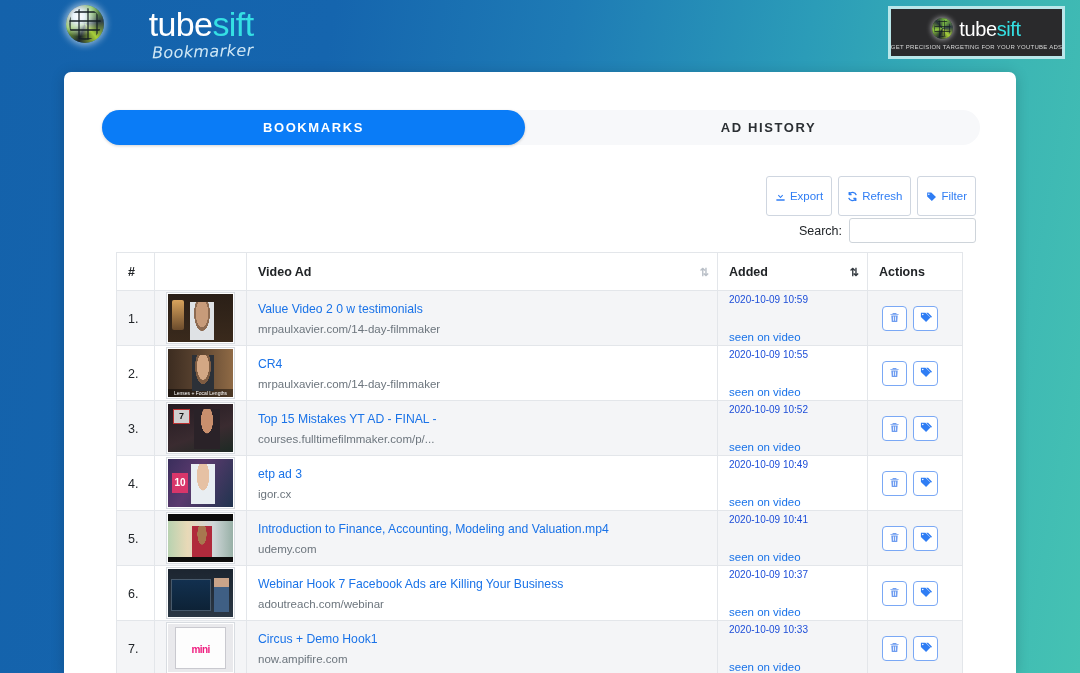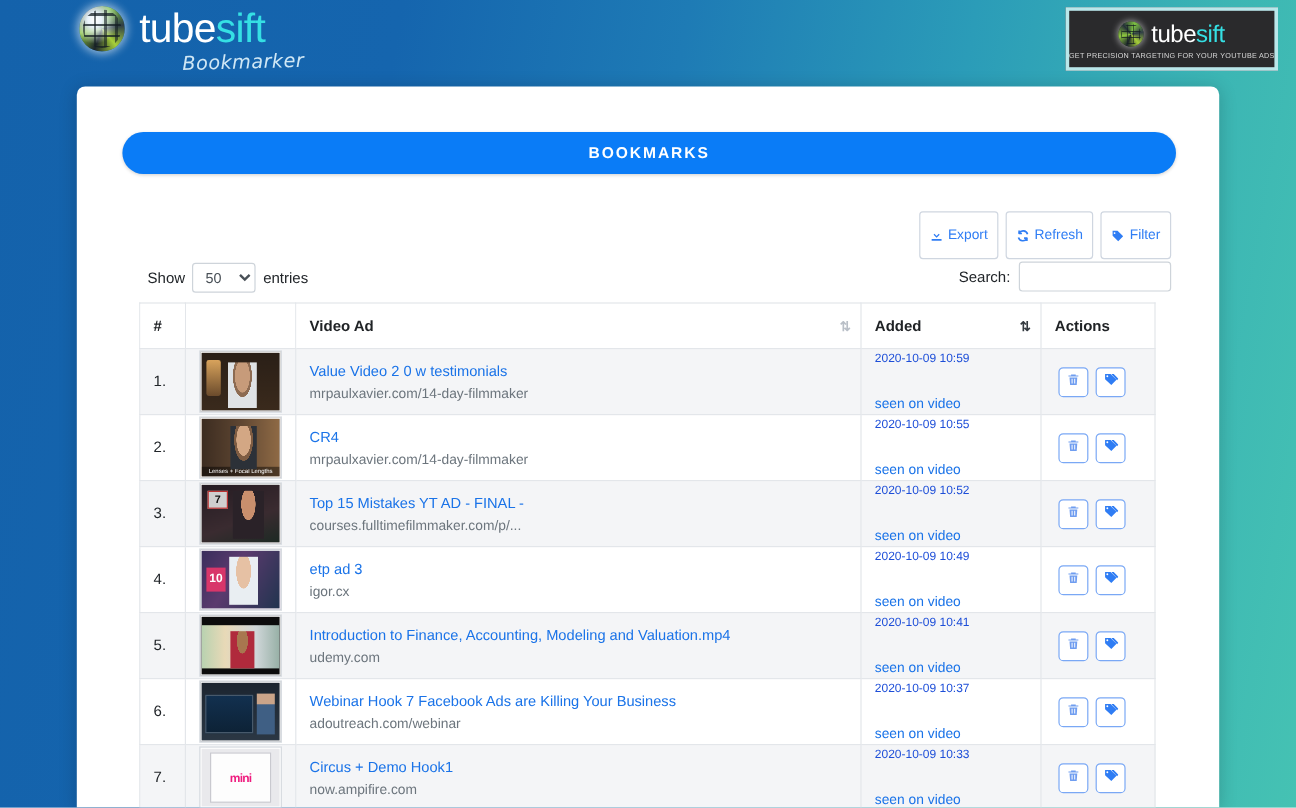--- a/index.html
+++ b/index.html
@@ -16,20 +16,21 @@
         #1462ab 0%, #1565ae 28%, #1e7bb5 48%,
         #2b9cb8 68%, #3cb6b4 86%, #45c2b3 100%);
     position: relative;
   }
 
   
   .topbar {
     position: absolute;
     top: 0; left: 0; right: 0;
     height: 72px;
+    text-align: right;
   }
 
   .brand {
     position: absolute;
     left: 66px;
     top: 5px;
     display: flex;
     align-items: flex-start;
   }
   .globe {
@@ -386,20 +387,21 @@
       <div class="ad-name"><span>tube</span><span class="sift">sift</span></div>
     </div>
     <div class="ad-tag">GET PRECISION TARGETING FOR YOUR YOUTUBE ADS</div>
   </div>
 </div>
 
 <div class="card">
 
   <div class="tabs">
     <div class="tab active">BOOKMARKS</div>
+    <div class="tab">AD HISTORY</div>
   </div>
 
   <div class="toolbar">
     <div class="tbtn">
       <span>
         <svg width="11" height="11" viewBox="0 0 16 16" fill="#2f7df4">
           <path d="M8 1v7.2L5.4 5.6 4.3 6.7 8 10.4l3.7-3.7-1.1-1.1L8 8.2V1z"></path>
           <path d="M2 12h12v2H2z"></path>
         </svg>
       </span>
@@ -419,30 +421,20 @@
     <div class="tbtn">
       <span>
         <svg width="11" height="11" viewBox="0 0 16 16" fill="#2f7df4">
           <path d="M1.5 2h6.2l6.8 6.6-6 6-6.8-6.6V2zm2.6 1.6a1.1 1.1 0 1 0 0 2.2 1.1 1.1 0 0 0 0-2.2z"></path>
         </svg>
       </span>
       <span>Filter</span>
     </div>
   </div>
 
-  <div class="lenbar">
-    <span>Show</span>
-    <select>
-      <option>10</option>
-      <option>25</option>
-      <option selected="">50</option>
-      <option>100</option>
-    </select>
-    <span>entries</span>
-  </div>
 
   <div class="searchbar">
     <span>Search:</span>
     <input type="text" placeholder="" style="">
   </div>
 
   <div class="tablewrap">
     <table>
       <colgroup>
         <col class="c-num">

